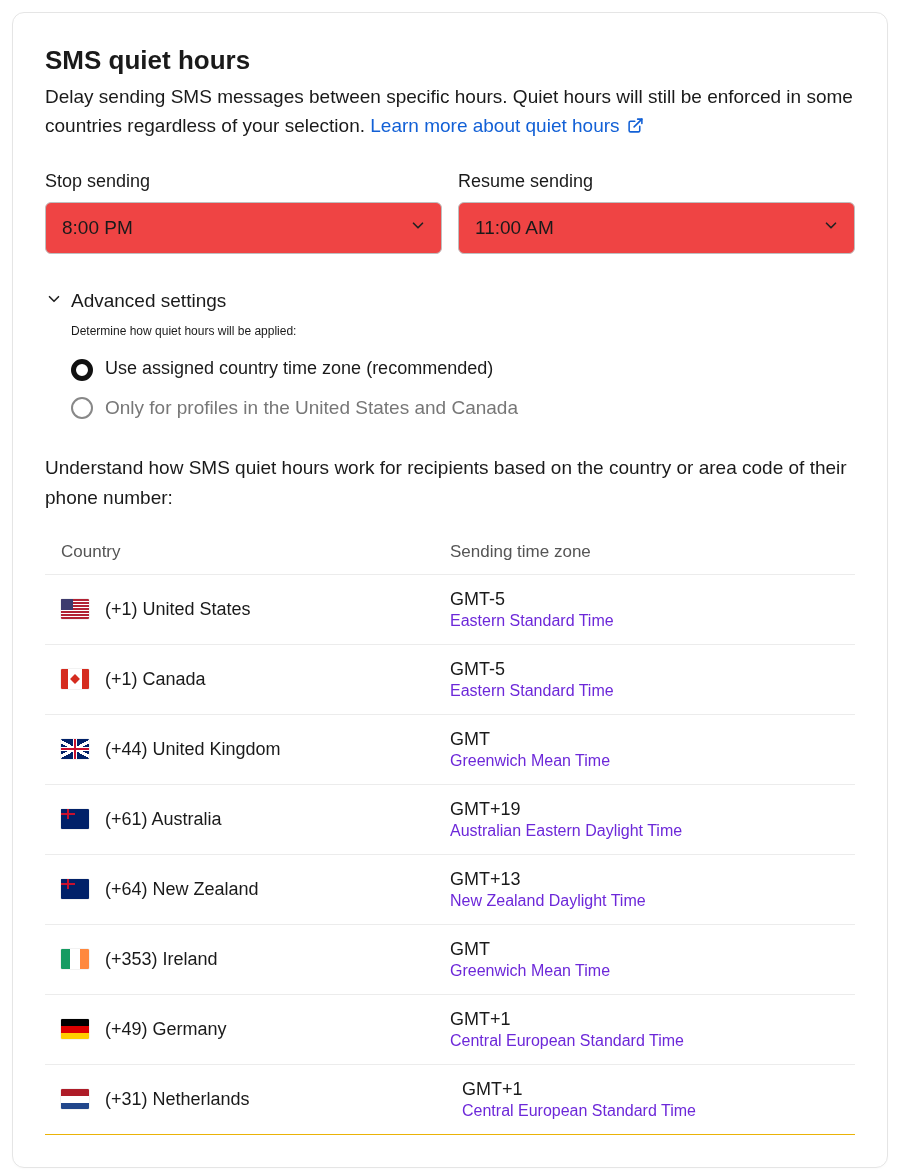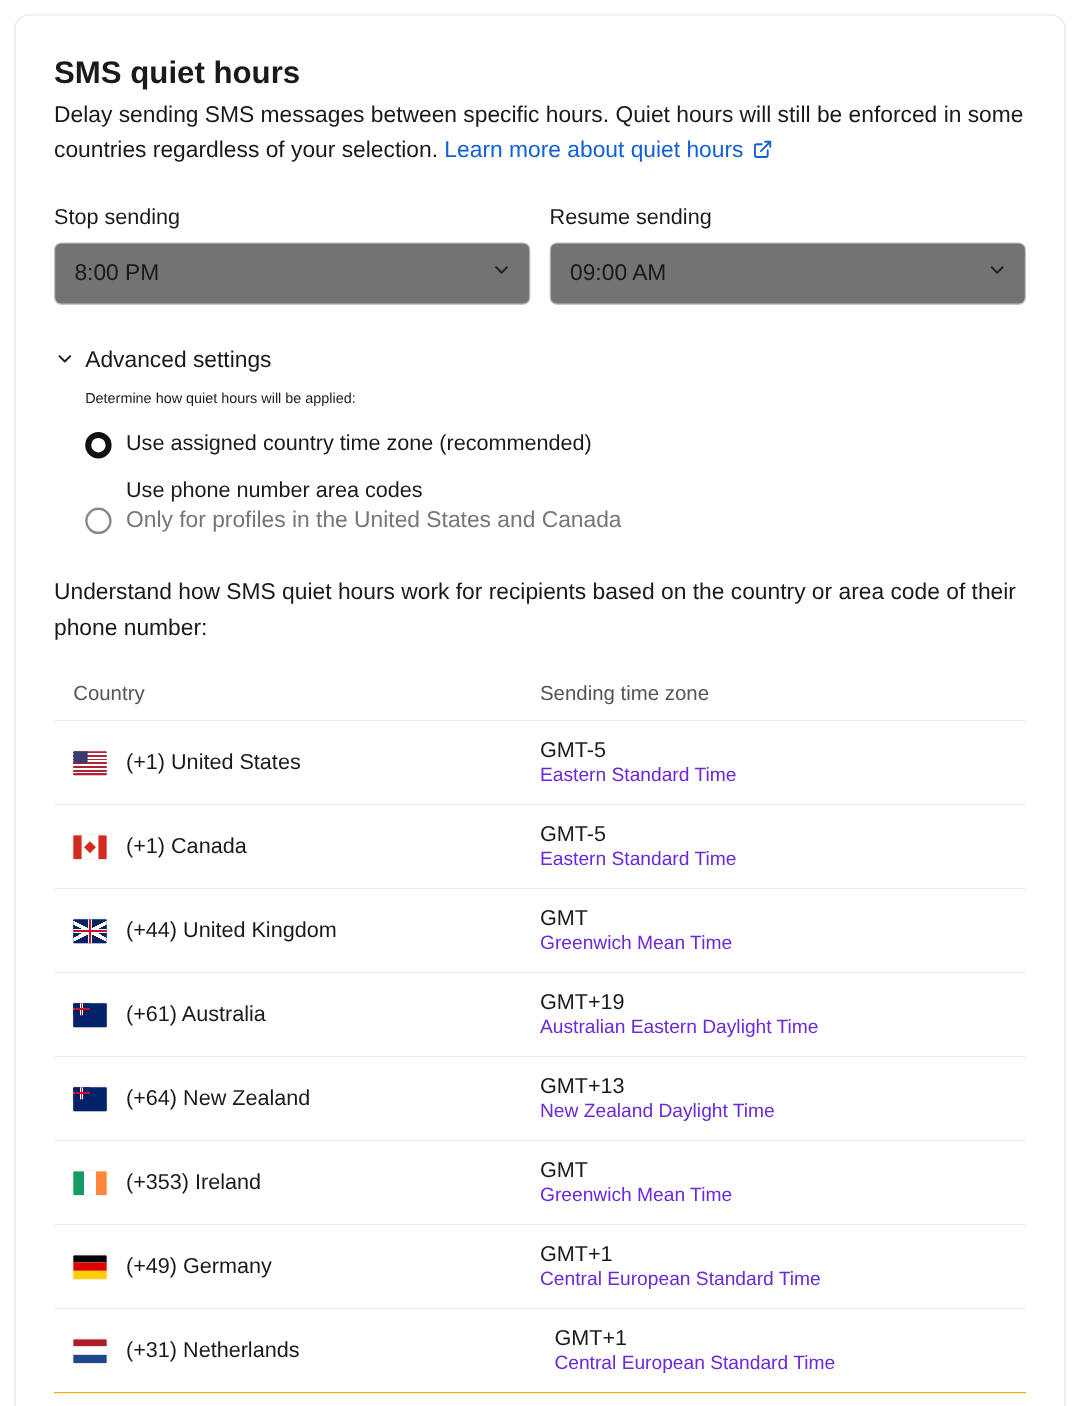--- a/index.html
+++ b/index.html
@@ -49,21 +49,21 @@
     margin-bottom: 10px;
     display: block;
   }
   .select {
     width: 100%;
     height: 52px;
     border: 1px solid #bfbfbf;
     border-radius: 6px;
     padding: 0 44px 0 16px;
     font-size: 19px;
-    background: #737373;
+    background: #ef4444;
     position: relative;
     display: flex;
     align-items: center;
     cursor: pointer;
   }
   .select .chevron {
     position: absolute;
     right: 14px;
     top: 50%;
     transform: translateY(-50%);
@@ -217,21 +217,21 @@
         <span class="chevron">
           <svg width="18" height="18" viewBox="0 0 24 24" fill="none" stroke="#222" stroke-width="2.2" stroke-linecap="round" stroke-linejoin="round">
               <polyline points="6 9 12 15 18 9"></polyline>
             </svg>
         </span>
       </div>
     </div>
     <div class="select-group">
       <label class="select-label">Resume sending</label>
       <div class="select">
-        <span>09:00 AM</span>
+        <span>11:00 AM</span>
         <span class="chevron">
           <svg width="18" height="18" viewBox="0 0 24 24" fill="none" stroke="#222" stroke-width="2.2" stroke-linecap="round" stroke-linejoin="round">
               <polyline points="6 9 12 15 18 9"></polyline>
             </svg>
         </span>
       </div>
     </div>
   </div>
 
   <div class="adv-header">
@@ -249,21 +249,20 @@
     <div class="radio-row">
       <div class="radio-outer selected"></div>
       <div>
         <div class="radio-text">Use assigned country time zone (recommended)</div>
       </div>
     </div>
 
     <div class="radio-row">
       <div class="radio-outer"></div>
       <div>
-        <div class="radio-text">Use phone number area codes</div>
         <div class="radio-sub">Only for profiles in the United States and Canada</div>
       </div>
     </div>
   </div>
 
   <div class="explain">Understand how SMS quiet hours work for recipients based on the country or area code of their phone number:</div>
 
   <div class="table">
     <div class="thead">
       <div class="col-country">Country</div>

